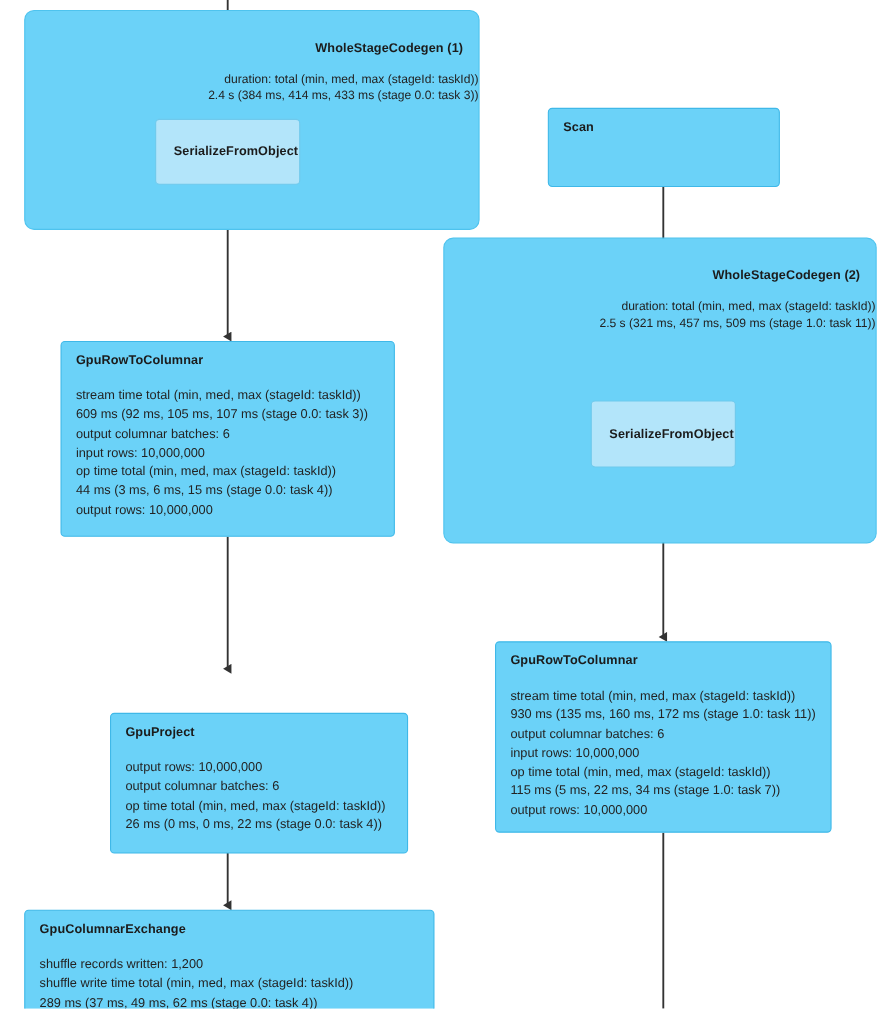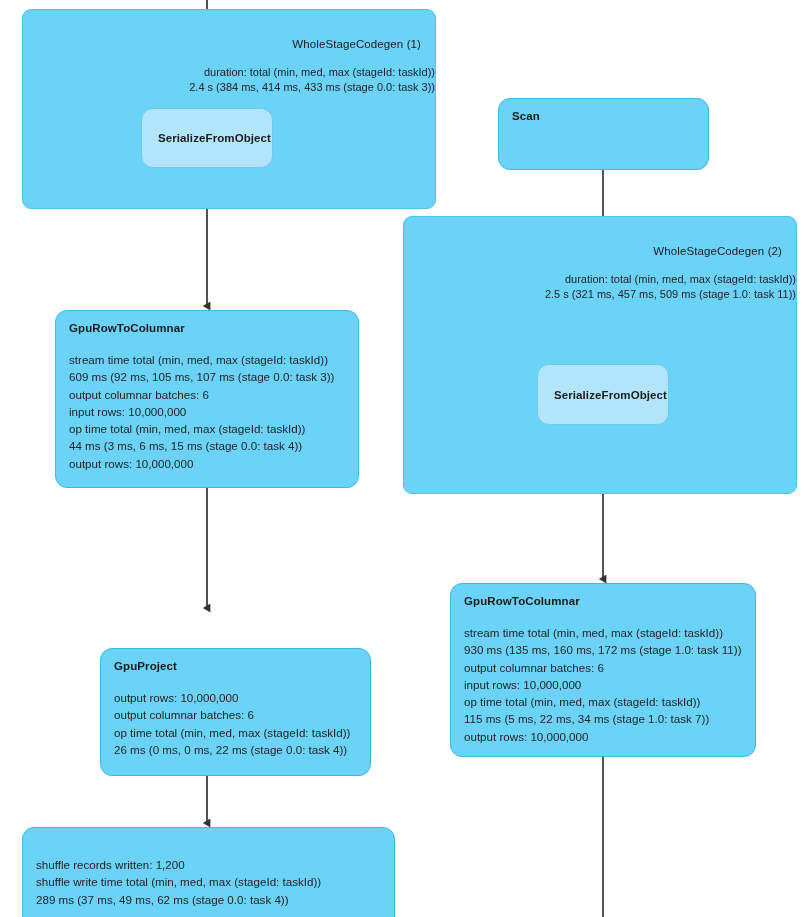--- a/index.html
+++ b/index.html
@@ -31,42 +31,42 @@
     box-sizing: border-box;
     background: #6BD2F8;
     border: 1px solid #4EC3EE;
     border-radius: 9px;
   }
   .cluster-label {
     position: absolute;
     right: 14px;
     top: 28px;
     font-size: 11.5px;
-    font-weight: normal;
+    font-weight: bold;
     color: #1b1b1b;
     letter-spacing: .1px;
     white-space: nowrap;
   }
   .cluster-metrics {
     position: absolute;
     left: 0;
     right: 0;
     top: 55px;
     text-align: right;
     font-size: 11px;
     color: #222222;
     line-height: 14.5px;
     white-space: pre-line;
   }
   .node {
     position: absolute;
     box-sizing: border-box;
     background: #6BD2F8;
     border: 1px solid #3FB8E8;
-    border-radius: 12px;
+    border-radius: 4px;
     padding: 11px 13px 12px 13px;
   }
   .node.inner {
     background: #B3E5FA;
     border: 1px solid #6FC9EC;
     display: flex;
     align-items: center;
     justify-content: center;
     padding: 0;
   }
@@ -167,18 +167,19 @@
 
   <div class="node" style="left:72px; top:648px; width:271px; height:128px;margin-left:28px;">
     <div class="node-title">GpuProject</div>
     <div class="node-metrics">output rows: 10,000,000
 output columnar batches: 6
 op time total (min, med, max (stageId: taskId))
 26 ms (0 ms, 0 ms, 22 ms (stage 0.0: task 4))</div>
   </div>
 
   <div class="node" style="left:22px; top:827px; width:373px; height:104px;">
+    <div class="node-title">GpuColumnarExchange</div>
     <div class="node-metrics">shuffle records written: 1,200
 shuffle write time total (min, med, max (stageId: taskId))
 289 ms (37 ms, 49 ms, 62 ms (stage 0.0: task 4))</div>
   </div>
 
 </div>
 
 </body></html>

